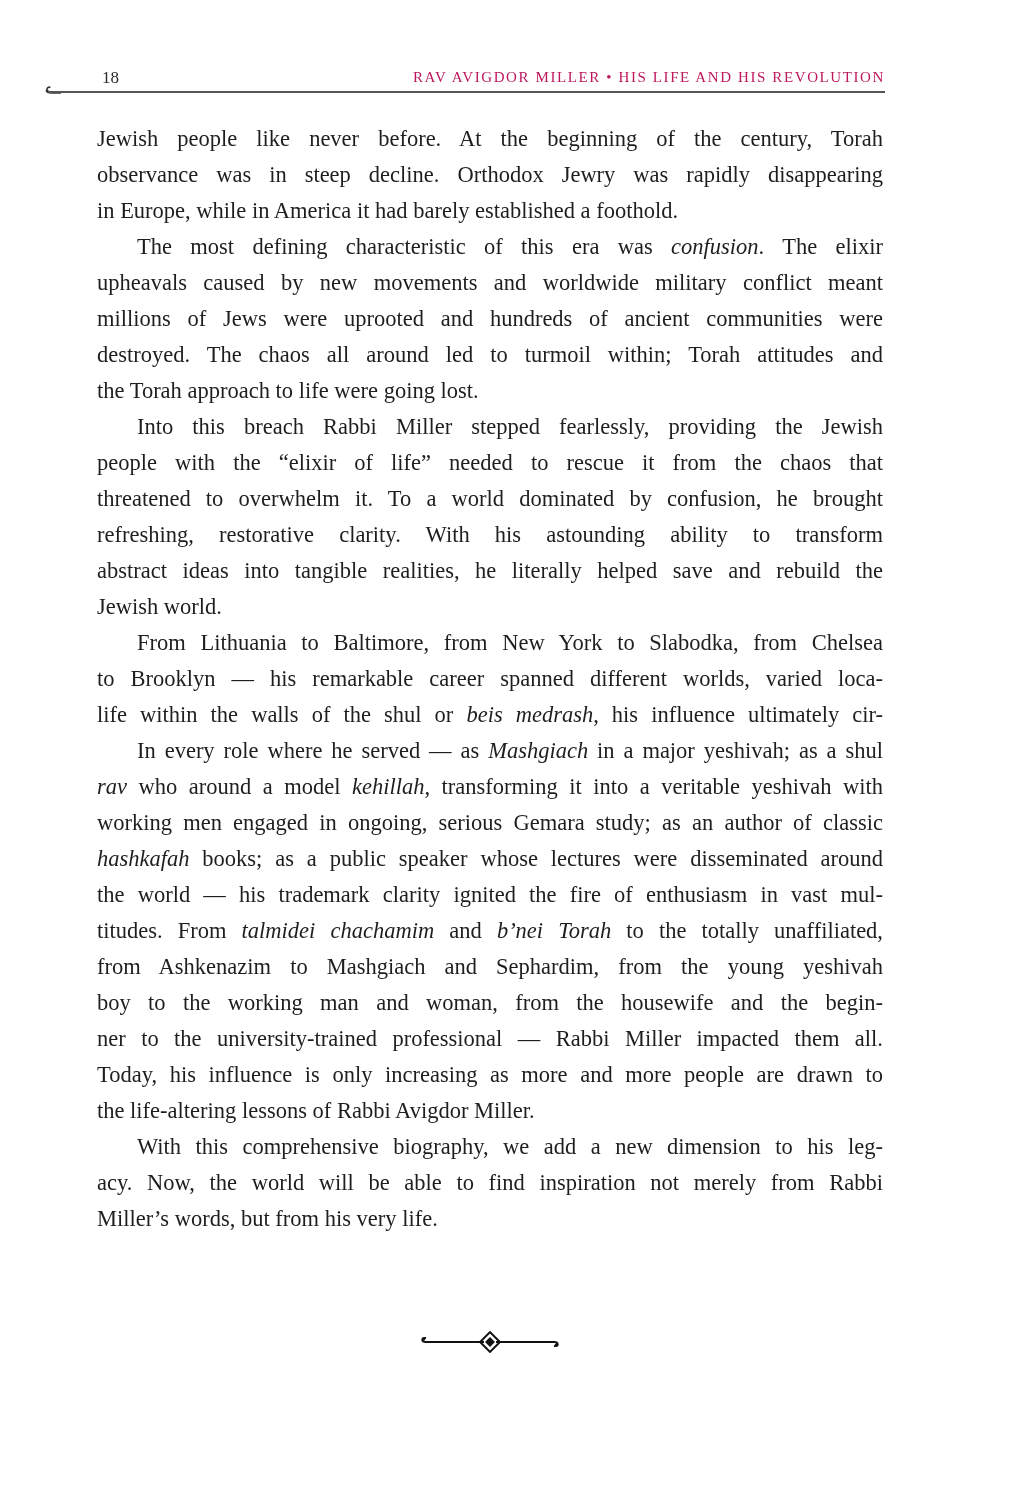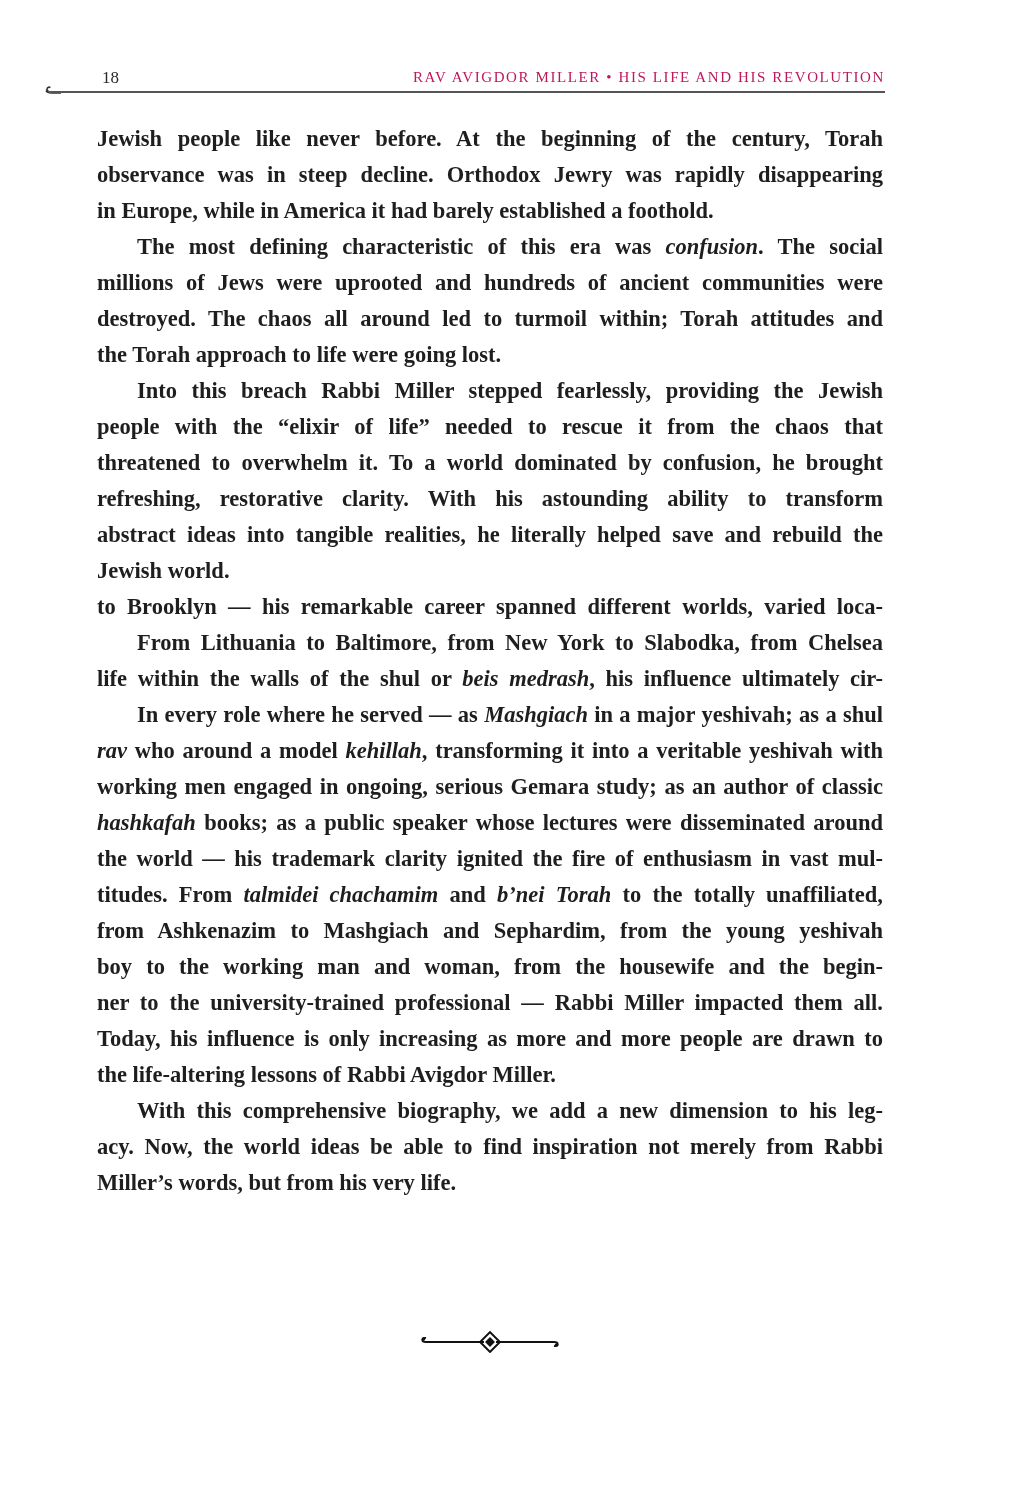--- a/index.html
+++ b/index.html
@@ -6,21 +6,21 @@
   body { width: 1021px; height: 1492px; position: relative; overflow: hidden; color: #1e1e1e; }
   .header { position: absolute; left: 42px; top: 64px; width: 843px; height: 30px; }
   .header .curl { position: absolute; left: 0; top: 18px; width: 20px; height: 14px; }
   .header .page-num { position: absolute; left: 60px; top: 4px; font-family: "Liberation Serif", serif; font-size: 17px; color: #2a2a2a; }
   .header .running-title { position: absolute; right: 0; top: 5px; font-family: "Liberation Serif", serif; font-size: 15px; letter-spacing: 1.6px; color: #be185d; white-space: nowrap; }
   .header .rule { position: absolute; left: 7px; right: 0; top: 27px; height: 2px; background: #555555; }
   .body-text { position: absolute; left: 97px; top: 121px; width: 786px; font-family: "Liberation Serif", serif; font-size: 22.5px; }
   .line { display: block; height: 36px; line-height: 36px; text-align: justify; text-align-last: justify; white-space: nowrap; overflow: visible; }
   .line.last { text-align-last: left; }
   .line.indent { padding-left: 40px; }
-  .line .inner { display: block; text-align: justify; text-align-last: justify; white-space: normal; font-weight: bold; }
+  .line .inner { display: block; text-align: justify; text-align-last: justify; white-space: normal; }
   .line.last .inner { text-align-last: left; }
   em { font-style: italic; }
   .ornament { position: absolute; left: 418px; top: 1329px; width: 144px; height: 24px; }
 </style>
 </head>
 <body>
 
 <div class="header">
   <svg class="curl" viewBox="0 0 20 14">
     <path d="M19 11 L10 11 C6 11 4 10 5 7 C5.5 5 7.5 4.5 8 6" fill="none" stroke="#333" stroke-width="1.6"></path>
@@ -38,21 +38,24 @@
       </div>
       <div class="line">
         <span class="inner"><span>observance was in steep decline. Orthodox Jewry was rapidly disappearing</span></span>
       </div>
       <div class="line last">
         <span class="inner"><span>in Europe, while in America it had barely established a foothold.</span></span>
       </div>
     </div>
     <div>
       <div class="line indent">
-        <span class="inner"><span>The most defining characteristic of this era was </span><em>confusion</em><span>. The social</span></span>
+        <span class="inner"><span>The most defining characteristic of this era was </span><em>confusion</em><span>. The elixir</span></span>
+      </div>
+      <div class="line">
+        <span class="inner"><span>upheavals caused by new movements and worldwide military conflict meant</span></span>
       </div>
       <div class="line">
         <span class="inner"><span>millions of Jews were uprooted and hundreds of ancient communities were</span></span>
       </div>
       <div class="line">
         <span class="inner"><span>destroyed. The chaos all around led to turmoil within; Torah attitudes and</span></span>
       </div>
       <div class="line last">
         <span class="inner"><span>the Torah approach to life were going lost.</span></span>
       </div>
@@ -71,25 +74,25 @@
         <span class="inner"><span>refreshing, restorative clarity. With his astounding ability to transform</span></span>
       </div>
       <div class="line">
         <span class="inner"><span>abstract ideas into tangible realities, he literally helped save and rebuild the</span></span>
       </div>
       <div class="line last">
         <span class="inner"><span>Jewish world.</span></span>
       </div>
     </div>
     <div>
+      <div class="line indent">
+        <span class="inner"><span>From Lithuania to Baltimore, from New York to Slabodka, from Chelsea</span></span>
+      </div>
       <div class="line">
         <span class="inner"><span>to Brooklyn — his remarkable career spanned different worlds, varied loca-</span></span>
-      </div>
-      <div class="line indent">
-        <span class="inner"><span>From Lithuania to Baltimore, from New York to Slabodka, from Chelsea</span></span>
       </div>
       <div class="line">
         <span class="inner"><span>life within the walls of the shul or </span><em>beis medrash</em><span>, his influence ultimately cir-</span></span>
       </div>
     </div>
     <div>
       <div class="line indent">
         <span class="inner"><span>In every role where he served — as </span><em>Mashgiach</em><span> in a major yeshivah; as a shul</span></span>
       </div>
       <div class="line">
@@ -121,21 +124,21 @@
       </div>
       <div class="line last">
         <span class="inner"><span>the life-altering lessons of Rabbi Avigdor Miller.</span></span>
       </div>
     </div>
     <div>
       <div class="line indent">
         <span class="inner"><span>With this comprehensive biography, we add a new dimension to his leg-</span></span>
       </div>
       <div class="line">
-        <span class="inner"><span>acy. Now, the world ideas be able to find inspiration not merely from Rabbi</span></span>
+        <span class="inner"><span>acy. Now, the world will be able to find inspiration not merely from Rabbi</span></span>
       </div>
       <div class="line last">
         <span class="inner"><span>Miller’s words, but from his very life.</span></span>
       </div>
     </div>
   </div>
 
 <svg class="ornament" viewBox="0 0 144 24">
   <path d="M8 9 C3 8 3 13 8 13 L66 13" fill="none" stroke="#111" stroke-width="1.8"></path>
   <path d="M78 13 L136 13 C141 13 141 18 136 17" fill="none" stroke="#111" stroke-width="1.8"></path>

